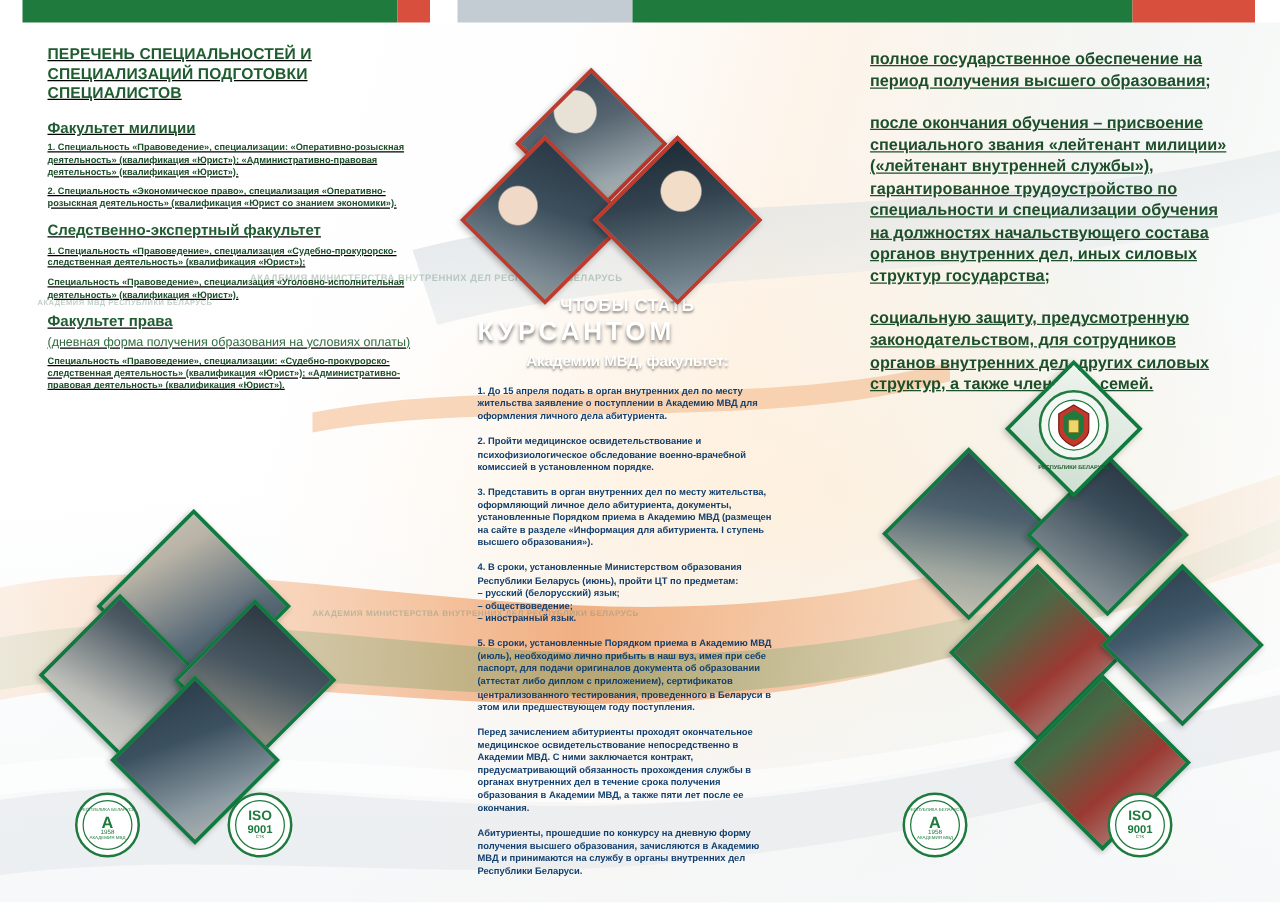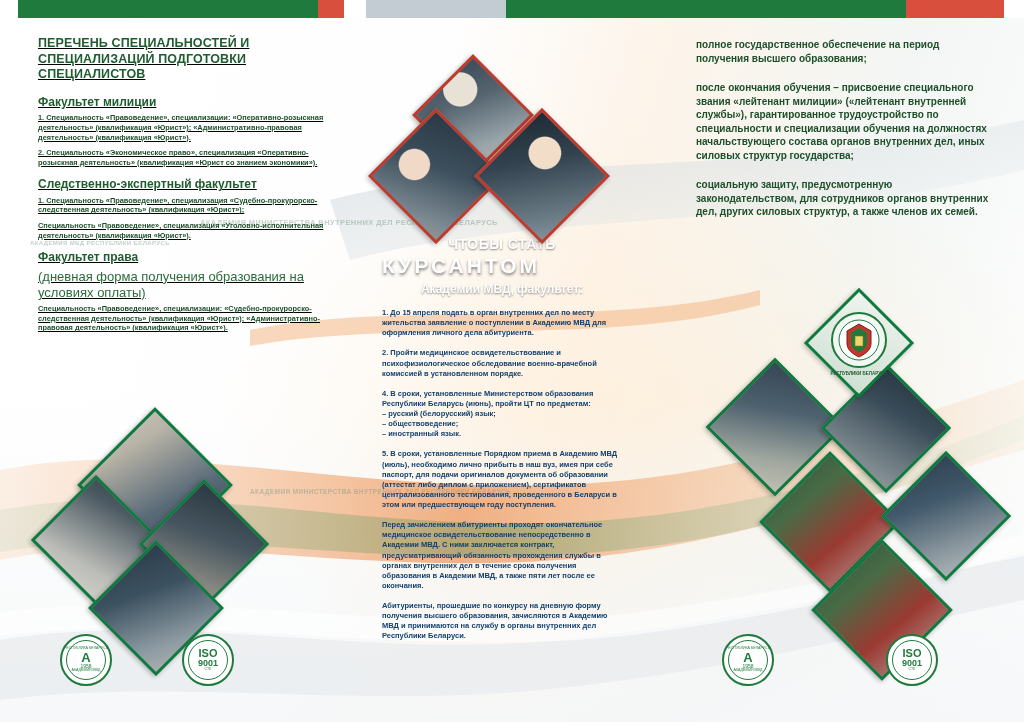--- a/index.html
+++ b/index.html
@@ -27,27 +27,27 @@
 
   
   .left-col { position:absolute; left:38px; top:36px; width:300px;text-decoration:underline; }
   h1.head {
     font-size:12.5px; font-weight:bold; color:#1f5c2f; line-height:1.25;
     margin:0 0 12px 0; letter-spacing:.1px;
   }
   .fac-title {
     font-size:12px; font-weight:bold; color:#1f5c2f; margin:10px 0 4px 0; line-height:1.2;
   }
-  .fac-sub { font-size:13px; color:#2d6b3c; line-height:1.25; margin:0 0 3px 0; }
+  .fac-sub { font-size:10px; color:#2d6b3c; line-height:1.25; margin:0 0 3px 0; }
   .spec { font-size:7.4px; color:#1d4f2a; line-height:1.3; margin:0 0 6px 0; font-weight:bold; }
 
   
   .right-col { position:absolute; left:690px; top:38px; width:300px; }
   h2.head-r { font-size:13.5px; font-weight:bold; color:#1f5c2f; margin:0 0 18px 0; }
-  .offer { font-size:10px; color:#1d4f2a; line-height:1.35; font-weight:bold; margin:0 0 16px 6px; }
+  .offer { font-size:13px; color:#1d4f2a; line-height:1.35; font-weight:bold; margin:0 0 16px 6px;text-decoration:underline; }
 
   
   .center-col { position:absolute; left:382px; top:236px; width:240px; }
   .c-title1 { font-size:14px; font-weight:bold; color:#ffffff; text-align:center; letter-spacing:.5px;
               text-shadow:0 1px 2px rgba(0,0,0,.45); margin:0; }
   .c-title2 { font-size:21px; font-weight:bold; color:#ffffff; text-align:left; letter-spacing:3px;
               text-shadow:0 2px 3px rgba(0,0,0,.5); margin:2px 0 4px 0; }
   .c-title3 { font-size:12px; font-weight:bold; color:#ffffff; text-align:center;
               text-shadow:0 1px 2px rgba(0,0,0,.45); margin:0 0 12px 0; }
   .c-para { font-size:7.5px; color:#13406f; line-height:1.35; font-weight:bold; margin:0 0 10px 0; }
@@ -197,20 +197,21 @@
     <div class="offer">после окончания обучения – присвоение специального звания «лейтенант милиции» («лейтенант внутренней службы»), гарантированное трудоустройство по специальности и специализации обучения на должностях начальствующего состава органов внутренних дел, иных силовых структур государства;</div>
     <div class="offer">социальную защиту, предусмотренную законодательством, для сотрудников органов внутренних дел, других силовых структур, а также членов их семей.</div>
   </div>
 
   <div class="center-col">
     <div class="c-title1">ЧТОБЫ СТАТЬ</div>
     <div class="c-title2">КУРСАНТОМ</div>
     <div class="c-title3">Академии МВД, факультет:</div>
     <div class="c-para">1. До 15 апреля подать в орган внутренних дел по месту жительства заявление о поступлении в Академию МВД для оформления личного дела абитуриента.</div>
     <div class="c-para">2. Пройти медицинское освидетельствование и психофизиологическое обследование военно-врачебной комиссией в установленном порядке.</div>
+    <div class="c-para">3. Представить в орган внутренних дел по месту жительства, оформляющий личное дело абитуриента, документы, установленные Порядком приема в Академию МВД (размещен на сайте в разделе «Информация для абитуриента. I ступень высшего образования»).</div>
     <div class="c-para" style="white-space:pre-line;">4. В сроки, установленные Министерством образования Республики Беларусь (июнь), пройти ЦТ по предметам:
 – русский (белорусский) язык;
 – обществоведение;
 – иностранный язык.</div>
     <div class="c-para">5. В сроки, установленные Порядком приема в Академию МВД (июль), необходимо лично прибыть в наш вуз, имея при себе паспорт, для подачи оригиналов документа об образовании (аттестат либо диплом с приложением), сертификатов централизованного тестирования, проведенного в Беларуси в этом или предшествующем году поступления.</div>
     <div class="c-para">Перед зачислением абитуриенты проходят окончательное медицинское освидетельствование непосредственно в Академии МВД. С ними заключается контракт, предусматривающий обязанность прохождения службы в органах внутренних дел в течение срока получения образования в Академии МВД, а также пяти лет после ее окончания.</div>
     <div class="c-para">Абитуриенты, прошедшие по конкурсу на дневную форму получения высшего образования, зачисляются в Академию МВД и принимаются на службу в органы внутренних дел Республики Беларуси.</div>
   </div>
 
   <div class="dia red ph1" style="left:430px; top:72px; width:86px; height:86px;">

